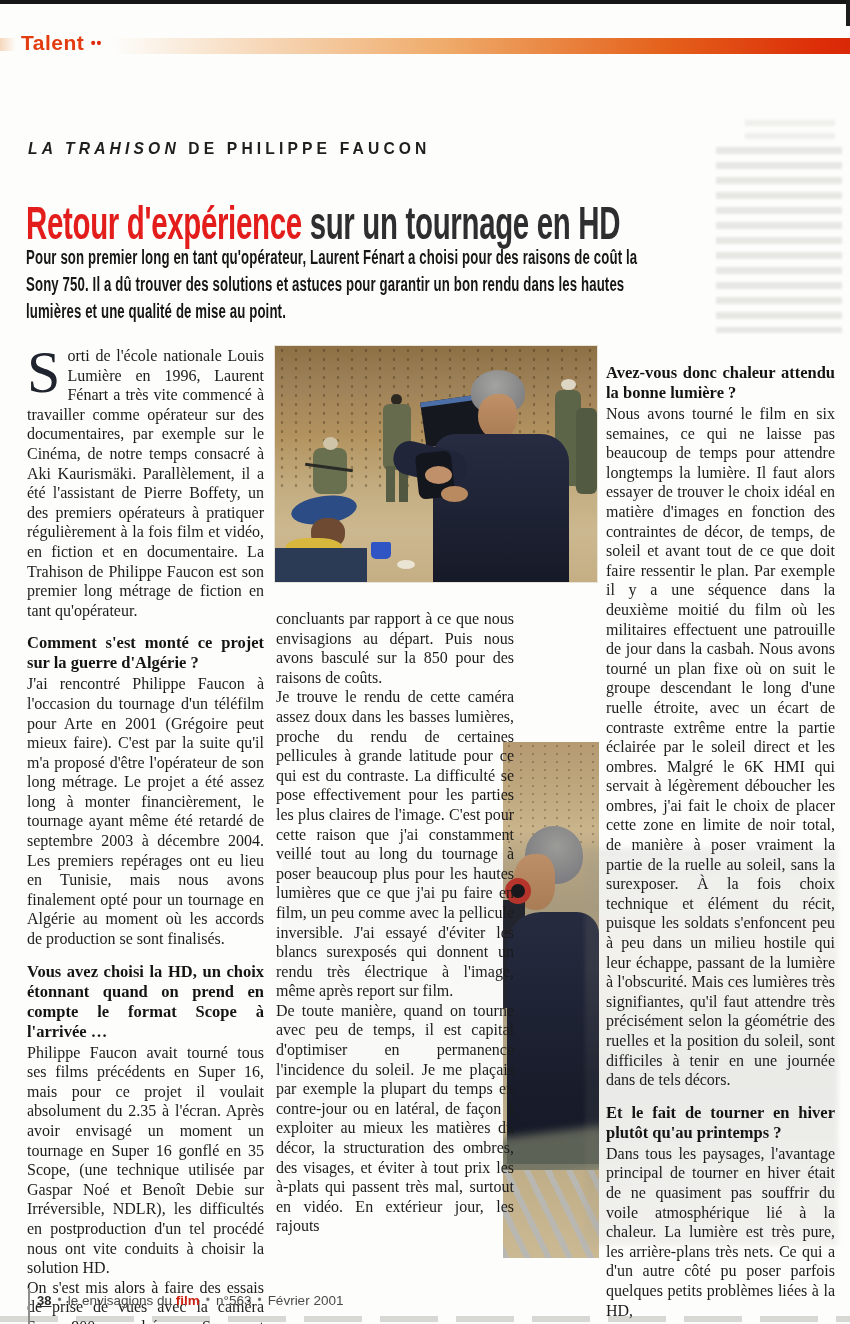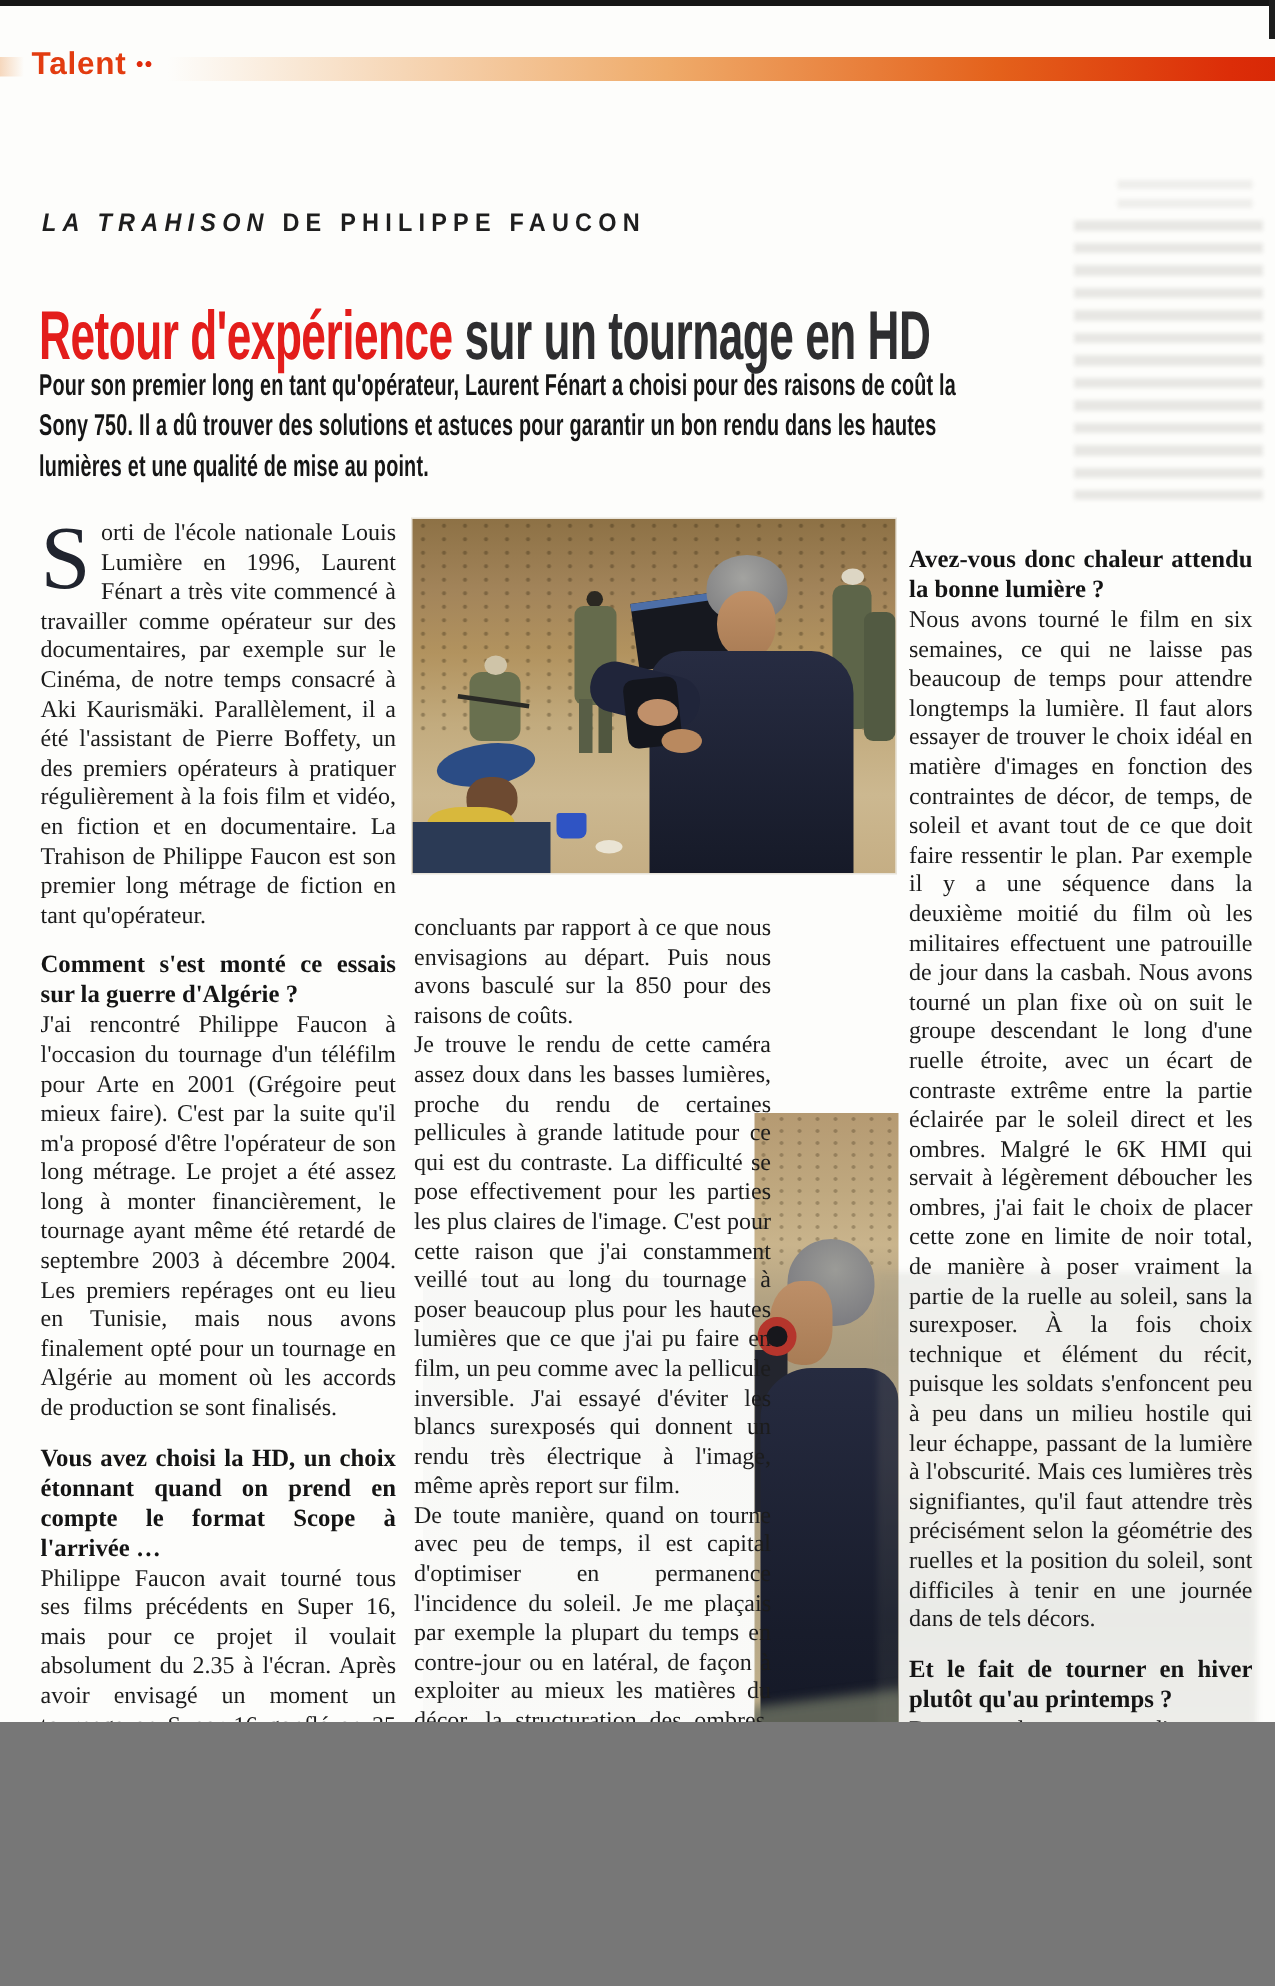--- a/index.html
+++ b/index.html
@@ -1,16 +1,16 @@
 <!DOCTYPE html>
 <html lang="fr"><head>
 <meta charset="utf-8">
 <style>
   html,body{margin:0;padding:0;background:#777;}
-  .page{position:relative;width:850px;height:1148px;margin:0 auto;background:#fdfdfb;overflow:hidden;
+  .page{position:relative;width:850px;height:1324px;margin:0 auto;background:#fdfdfb;overflow:hidden;
         font-family:"Liberation Serif",serif;color:#1c1c1c;}
   
   .top-edge{position:absolute;left:0;top:0;width:850px;height:4px;background:#161616;}
   .corner-edge{position:absolute;right:0;top:0;width:4px;height:26px;background:#1d1d1d;}
   .left-smudge{position:absolute;left:0;top:38px;width:16px;height:13px;
         background:linear-gradient(90deg,#f0b98a,rgba(255,255,255,0));opacity:.55;}
   .bottom-smudge{position:absolute;left:0;top:1316px;width:850px;height:6px;opacity:.55;
         background:repeating-linear-gradient(90deg,rgba(130,128,120,.55) 0 58px,rgba(0,0,0,0) 58px 76px);}
   
   .section-label{position:absolute;left:21px;top:31px;font-family:"Liberation Sans",sans-serif;
@@ -170,21 +170,21 @@
     <div class="st st-eyepiece"></div>
     <div class="st st-body"></div>
     <div class="st st-blur"></div>
     <div class="st st-tripod"></div>
   </div>
   <div class="ghost-right"></div>
   <div class="ghost-mid"></div>
 
   <div class="col" style="left:27px;top:346px;width:237px;">
       <p class="para"><span class="dropcap">S</span>orti de l'école nationale Louis Lumière en 1996, Laurent Fénart a très vite commencé à travailler comme opérateur sur des documentaires, par exemple sur le Cinéma, de notre temps consacré à Aki Kaurismäki. Parallèlement, il a été l'assistant de Pierre Boffety, un des premiers opérateurs à pratiquer régulièrement à la fois film et vidéo, en fiction et en documentaire. La Trahison de Philippe Faucon est son premier long métrage de fiction en tant qu'opérateur.</p>
-      <h3 class="question">Comment s'est monté ce essais sur la guerre d'Algérie ?</h3>
+      <h3 class="question">Comment s'est monté ce projet sur la guerre d'Algérie ?</h3>
       <p class="para">J'ai rencontré Philippe Faucon à l'occasion du tournage d'un téléfilm pour Arte en 2001 (Grégoire peut mieux faire). C'est par la suite qu'il m'a proposé d'être l'opérateur de son long métrage. Le projet a été assez long à monter financièrement, le tournage ayant même été retardé de septembre 2003 à décembre 2004. Les premiers repérages ont eu lieu en Tunisie, mais nous avons finalement opté pour un tournage en Algérie au moment où les accords de production se sont finalisés.</p>
       <h3 class="question">Vous avez choisi la HD, un choix étonnant quand on prend en compte le format Scope à l'arrivée …</h3>
       <p class="para">Philippe Faucon avait tourné tous ses films précédents en Super 16, mais pour ce projet il voulait absolument du 2.35 à l'écran. Après avoir envisagé un moment un tournage en Super 16 gonflé en 35 Scope, (une technique utilisée par Gaspar Noé et Benoît Debie sur Irréversible, NDLR), les difficultés en postproduction d'un tel procédé nous ont vite conduits à choisir la solution HD.</p>
       <p class="para">On s'est mis alors à faire des essais de prise de vues avec la caméra Sony 900, recadrés en Scope et gonflés en copie 35 anamorphique. Des tests très</p>
     </div>
   <div class="col" style="left:276px;top:609px;width:238px;">
       <p class="para">concluants par rapport à ce que nous envisagions au départ. Puis nous avons basculé sur la 850 pour des raisons de coûts.</p>
       <p class="para">Je trouve le rendu de cette caméra assez doux dans les basses lumières, proche du rendu de certaines pellicules à grande latitude pour ce qui est du contraste. La difficulté se pose effectivement pour les parties les plus claires de l'image. C'est pour cette raison que j'ai constamment veillé tout au long du tournage à poser beaucoup plus pour les hautes lumières que ce que j'ai pu faire en film, un peu comme avec la pellicule inversible. J'ai essayé d'éviter les blancs surexposés qui donnent un rendu très électrique à l'image, même après report sur film.</p>
       <p class="para">De toute manière, quand on tourne avec peu de temps, il est capital d'optimiser en permanence l'incidence du soleil. Je me plaçais par exemple la plupart du temps en contre-jour ou en latéral, de façon à exploiter au mieux les matières du décor, la structuration des ombres, des visages, et éviter à tout prix les à-plats qui passent très mal, surtout en vidéo. En extérieur jour, les rajouts</p>
     </div>

